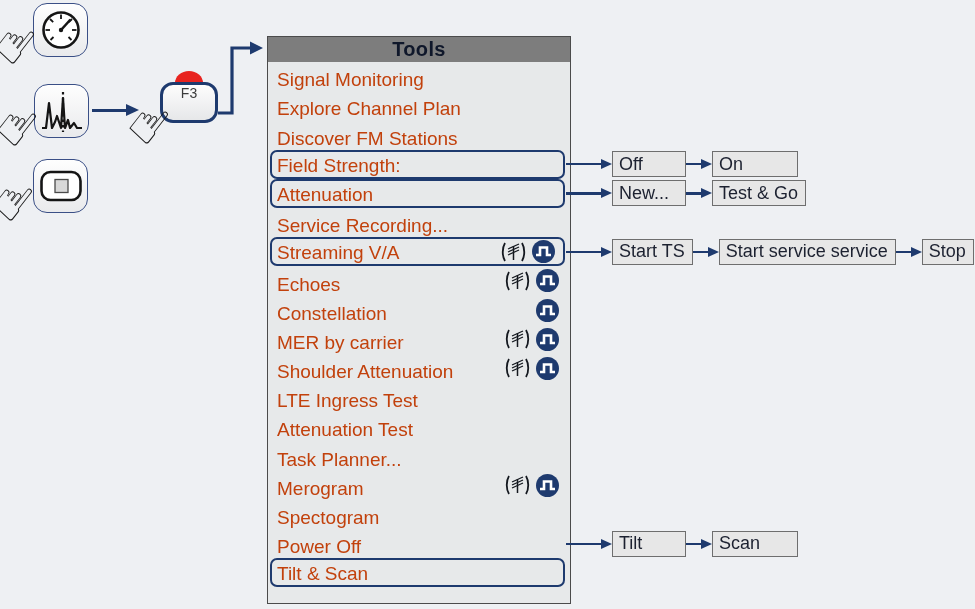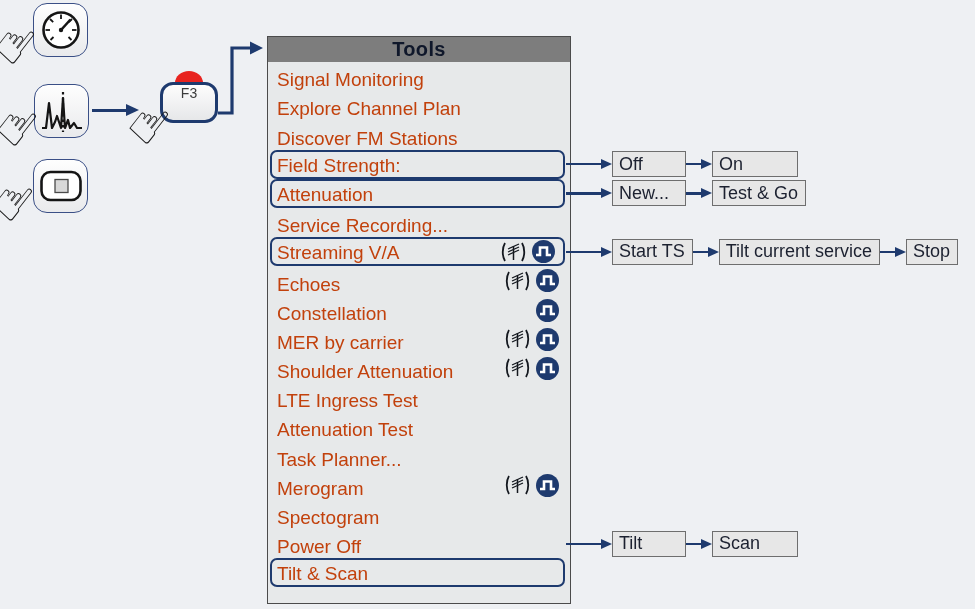--- a/index.html
+++ b/index.html
@@ -279,21 +279,21 @@
     <div class="flow-row" style="top: 238.8px;">
       <div class="flow-arrow" style="width: 46px;">
         <div class="shaft"></div>
         <div class="head"></div>
       </div>
       <div class="flow-box" style="min-width: 74px;">Start TS</div>
       <div class="flow-arrow" style="width: 26px;">
         <div class="shaft"></div>
         <div class="head"></div>
       </div>
-      <div class="flow-box" style="min-width: 86px;">Tilt current service</div>
+      <div class="flow-box" style="min-width: 86px;">Start service service</div>
       <div class="flow-arrow" style="width: 26px;">
         <div class="shaft"></div>
         <div class="head"></div>
       </div>
       <div class="flow-box">Stop</div>
     </div>
     <div class="flow-row" style="top: 530.8px;">
       <div class="flow-arrow" style="width: 46px;">
         <div class="shaft"></div>
         <div class="head"></div>

